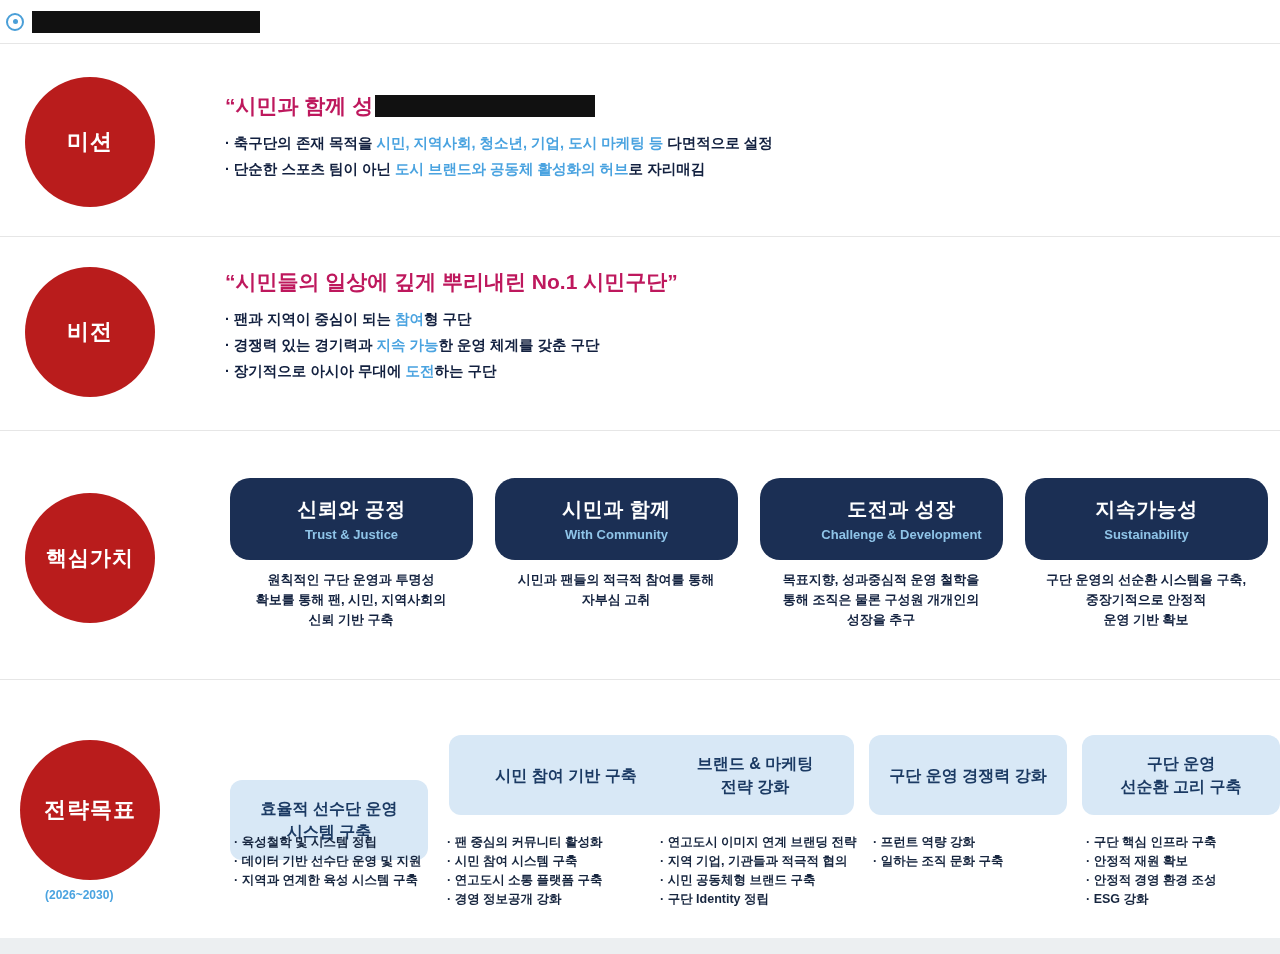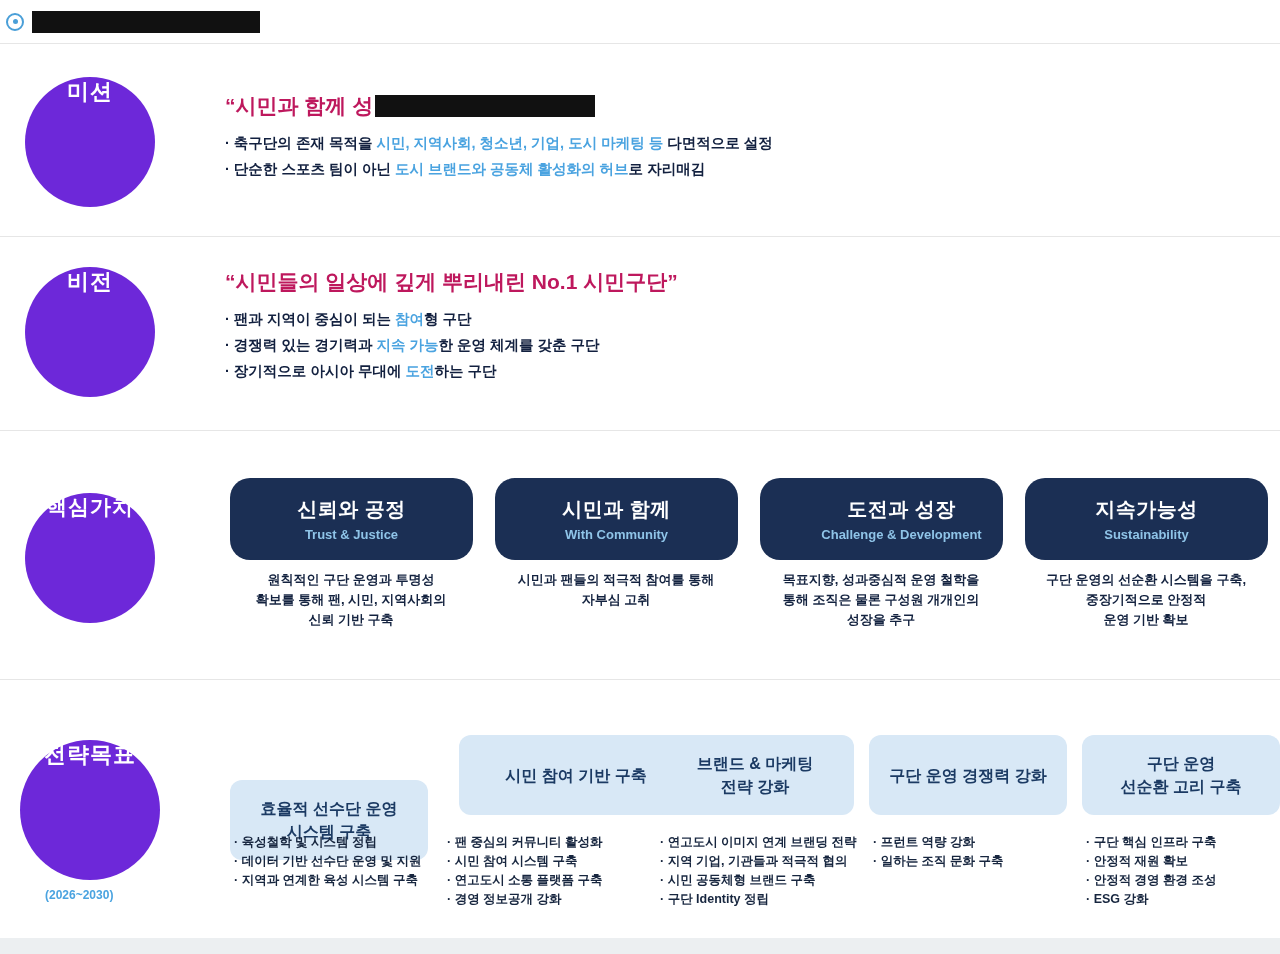--- a/index.html
+++ b/index.html
@@ -25,23 +25,23 @@
   .top-icon i { width:5px; height:5px; border-radius:50%; background:#4a9fd8; display:block;}
   .top-title-redacted {
     margin-left: 8px; height: 22px; width: 228px; background: #111111;
     color: transparent; font-size: 15px; font-weight: bold; line-height: 22px;
   }
   .divider { position:absolute; left:0; width:1280px; height:1px; background:#e6e6e6; }
 
   .circle {
     position: absolute;
     border-radius: 50%;
-    background: #6d28d9;
+    background: #b91c1c;
     color: #ffffff;
-    display: flex; justify-content: center;
+    display: flex; align-items: center; justify-content: center;
     font-weight: bold; letter-spacing: 1px;
   }
 
   .headline { font-weight: bold; color: #be185d; }
   .bullets { margin-top: 10px; }
   .bullet { color: #12203f; font-size: 14.5px; font-weight: bold; line-height: 26px; }
   .hl { color: #4aa3e0; }
 
   
   .cv-card {
@@ -155,21 +155,21 @@
   <div class="sub-label" style="left:45px; top:888px;">(2026~2030)</div>
 
   <div class="st-card" style="left:230px; top:735px; width:198px; height:80px; white-space:pre-line;margin-top:45px;">효율적 선수단 운영
 시스템 구축</div>
   <div class="st-list" style="left:234px; top:833px;">
     <div>· 육성철학 및 시스템 정립</div>
     <div>· 데이터 기반 선수단 운영 및 지원</div>
     <div>· 지역과 연계한 육성 시스템 구축</div>
   </div>
 
-  <div class="st-card" style="left:459px; top:735px; width:234px; height:80px; white-space:pre-line;text-align:right;">시민 참여 기반 구축</div>
+  <div class="st-card" style="left:449px; top:735px; width:234px; height:80px; white-space:pre-line;text-align:right;">시민 참여 기반 구축</div>
   <div class="st-list" style="left:447px; top:833px;">
     <div>· 팬 중심의 커뮤니티 활성화</div>
     <div>· 시민 참여 시스템 구축</div>
     <div>· 연고도시 소통 플랫폼 구축</div>
     <div>· 경영 정보공개 강화</div>
   </div>
 
   <div class="st-card" style="left:656px; top:735px; width:198px; height:80px; white-space:pre-line;">브랜드 &amp; 마케팅
 전략 강화</div>
   <div class="st-list" style="left:660px; top:833px;">

